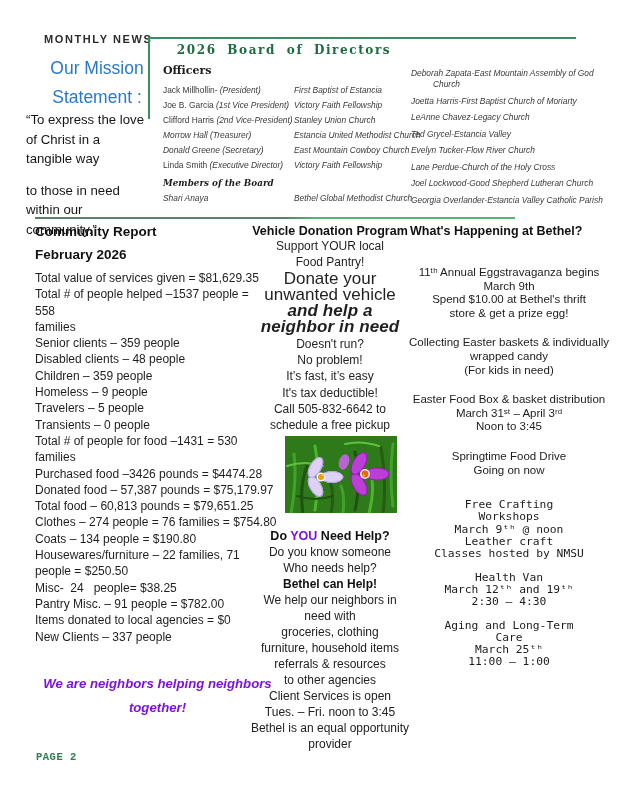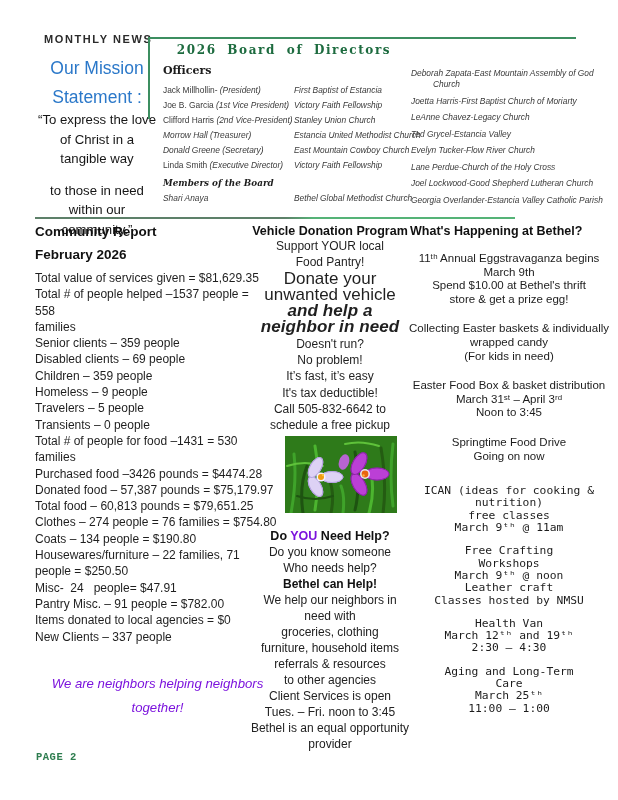--- a/index.html
+++ b/index.html
@@ -5,21 +5,21 @@
 <style>
   html,body{margin:0;padding:0;background:#ffffff;}
   .page{position:relative;width:618px;height:800px;background:#ffffff;overflow:hidden;
         font-family:"Liberation Sans",sans-serif;color:#1f1f1f;}
 
   
   .masthead{position:absolute;left:44px;top:33px;font-size:11px;font-weight:600;
             letter-spacing:1.6px;color:#2b2b2b;}
   .mission-title{position:absolute;left:22px;top:54px;width:150px;text-align:center;
             color:#2b78c9;font-size:17.5px;line-height:29px;font-weight:500;}
-  .mission-text{position:absolute;left:26px;top:110px;width:142px;text-align:center;
+  .mission-text{position:absolute;left:26px;top:110px;width:142px;
             font-size:13.2px;line-height:19.5px;color:#161616;}
   .mission-line.gap{margin-top:12px;}
 
   
   .board-rule-top{position:absolute;left:148px;top:37px;width:428px;height:2px;background:#3c8e60;}
   .board-rule-left{position:absolute;left:148px;top:37px;width:2px;height:82px;background:#3c8e60;}
   .board-title{position:absolute;left:158px;top:43px;width:252px;text-align:center;
             font-family:"DejaVu Serif","Liberation Serif",serif;font-weight:bold;
             color:#1d6b3f;font-size:12px;letter-spacing:1.6px;word-spacing:5px;}
   .officers-label{position:absolute;left:163px;top:64px;font-family:"DejaVu Serif","Liberation Serif",serif;
@@ -38,41 +38,41 @@
   .divider{position:absolute;left:35px;top:217px;width:480px;height:2.4px;
            background:linear-gradient(to right,#5d8069 0%,#5d8069 52%,#55b377 58%,#55b377 100%);}
 
   
   .col-left{position:absolute;left:35px;top:224px;width:240px;}
   .report-title{font-size:13.5px;font-weight:bold;color:#111;}
   .report-subtitle{font-size:13.5px;font-weight:bold;color:#111;margin-top:8px;}
   .stats{margin-top:8px;}
   .stat-line{font-size:12px;line-height:16.3px;white-space:pre;color:#1f1f1f;}
   .tagline{position:absolute;left:30px;top:672px;width:255px;text-align:center;
-           color:#7b12dd;font-weight:normal;font-style:italic;font-size:13.2px;line-height:24px;}
+           color:#7b12dd;font-weight:bold;font-style:italic;font-size:13.2px;line-height:24px;}
 
   
   .col-mid{position:absolute;left:250px;top:224px;width:160px;text-align:center;}
   .vehicle-title{font-size:12.5px;font-weight:bold;white-space:nowrap;color:#111;}
   .mid-line{font-size:12px;line-height:16.3px;white-space:nowrap;}
   .donate{margin:0;font-size:17px;line-height:16.3px;}
   .donate b i{letter-spacing:.1px;}
   .photo{position:absolute;left:285px;top:436px;width:112px;height:77px;}
   .photo svg{display:block;}
   .col-help{position:absolute;left:248px;top:528px;width:164px;text-align:center;}
   .help-title{font-size:12.5px;font-weight:bold;white-space:nowrap;color:#111;line-height:16px;}
   .help-line{font-size:12px;line-height:16px;white-space:nowrap;color:#222;}
   .help-line.bold{font-weight:bold;color:#111;}
   .purple{color:#7b12dd;}
 
   
   .col-right{position:absolute;left:402px;top:224px;width:214px;text-align:center;}
   .happen-title{font-size:12.5px;font-weight:bold;white-space:nowrap;text-align:left;
                 padding-left:8px;color:#111;}
-  .events{margin-top:14px;}
+  .events{margin-top:28px;}
   .event-block{margin-bottom:16px;}
   .event-block.sans .event-line{font-family:"Liberation Sans","DejaVu Sans",sans-serif;
                 font-size:11.5px;line-height:13.6px;white-space:nowrap;color:#1c1c1c;}
   .event-block.mono{margin-bottom:11px;}
   .event-block.mono .event-line{font-family:"DejaVu Sans Mono","DejaVu Sans",monospace;
                 font-size:11.3px;line-height:12.3px;white-space:nowrap;color:#1c1c1c;}
   .event-block.sans + .event-block.mono{margin-top:22px;}
 
   .page-num{position:absolute;left:36px;top:751px;font-family:Liberation Mono, monospace;
             font-weight:bold;font-size:10.5px;letter-spacing:.5px;color:#2e7d4f;}
@@ -157,35 +157,35 @@
   <div class="col-left">
     <div class="report-title">Community Report</div>
     <div class="report-subtitle">February 2026</div>
     <div class="stats">
 
     <div class="stat-line">Total value of services given = $81,629.35</div>
         <div class="stat-line">Total # of people helped –1537 people =</div>
         <div class="stat-line">558</div>
         <div class="stat-line">families</div>
         <div class="stat-line">Senior clients – 359 people</div>
-        <div class="stat-line">Disabled clients – 69 people</div>
+        <div class="stat-line">Disabled clients – 48 people</div>
         <div class="stat-line">Children – 359 people</div>
         <div class="stat-line">Homeless – 9 people</div>
         <div class="stat-line">Travelers – 5 people</div>
         <div class="stat-line">Transients – 0 people</div>
         <div class="stat-line">Total # of people for food –1431 = 530</div>
         <div class="stat-line">families</div>
         <div class="stat-line">Purchased food –3426 pounds = $4474.28</div>
         <div class="stat-line">Donated food – 57,387 pounds = $75,179.97</div>
         <div class="stat-line">Total food – 60,813 pounds = $79,651.25</div>
         <div class="stat-line">Clothes – 274 people = 76 families = $754.80</div>
         <div class="stat-line">Coats – 134 people = $190.80</div>
         <div class="stat-line">Housewares/furniture – 22 families, 71</div>
         <div class="stat-line">people = $250.50</div>
-        <div class="stat-line">Misc-  24   people= $47.91</div>
+        <div class="stat-line">Misc-  24   people= $38.25</div>
         <div class="stat-line">Pantry Misc. – 91 people = $782.00</div>
         <div class="stat-line">Items donated to local agencies = $0</div>
         <div class="stat-line">New Clients – 337 people</div>
       </div>
   </div>
   <div class="tagline">
 
   <div class="tagline-line">We are neighbors helping neighbors</div>
       <div class="tagline-line">together!</div>
     </div>
@@ -296,26 +296,20 @@
         <div class="event-block sans">
           <div class="event-line">Easter Food Box &amp; basket distribution</div>
           <div class="event-line">March 31ˢᵗ – April 3ʳᵈ</div>
           <div class="event-line">Noon to 3:45</div>
         </div>
         <div class="event-block sans">
           <div class="event-line">Springtime Food Drive</div>
           <div class="event-line">Going on now</div>
         </div>
         <div class="event-block mono">
-          <div class="event-line">ICAN (ideas for cooking &amp;</div>
-          <div class="event-line">nutrition)</div>
-          <div class="event-line">free classes</div>
-          <div class="event-line">March 9ᵗʰ @ 11am</div>
-        </div>
-        <div class="event-block mono">
           <div class="event-line">Free Crafting</div>
           <div class="event-line">Workshops</div>
           <div class="event-line">March 9ᵗʰ @ noon</div>
           <div class="event-line">Leather craft</div>
           <div class="event-line">Classes hosted by NMSU</div>
         </div>
         <div class="event-block mono">
           <div class="event-line">Health Van</div>
           <div class="event-line">March 12ᵗʰ and 19ᵗʰ</div>
           <div class="event-line">2:30 – 4:30</div>

